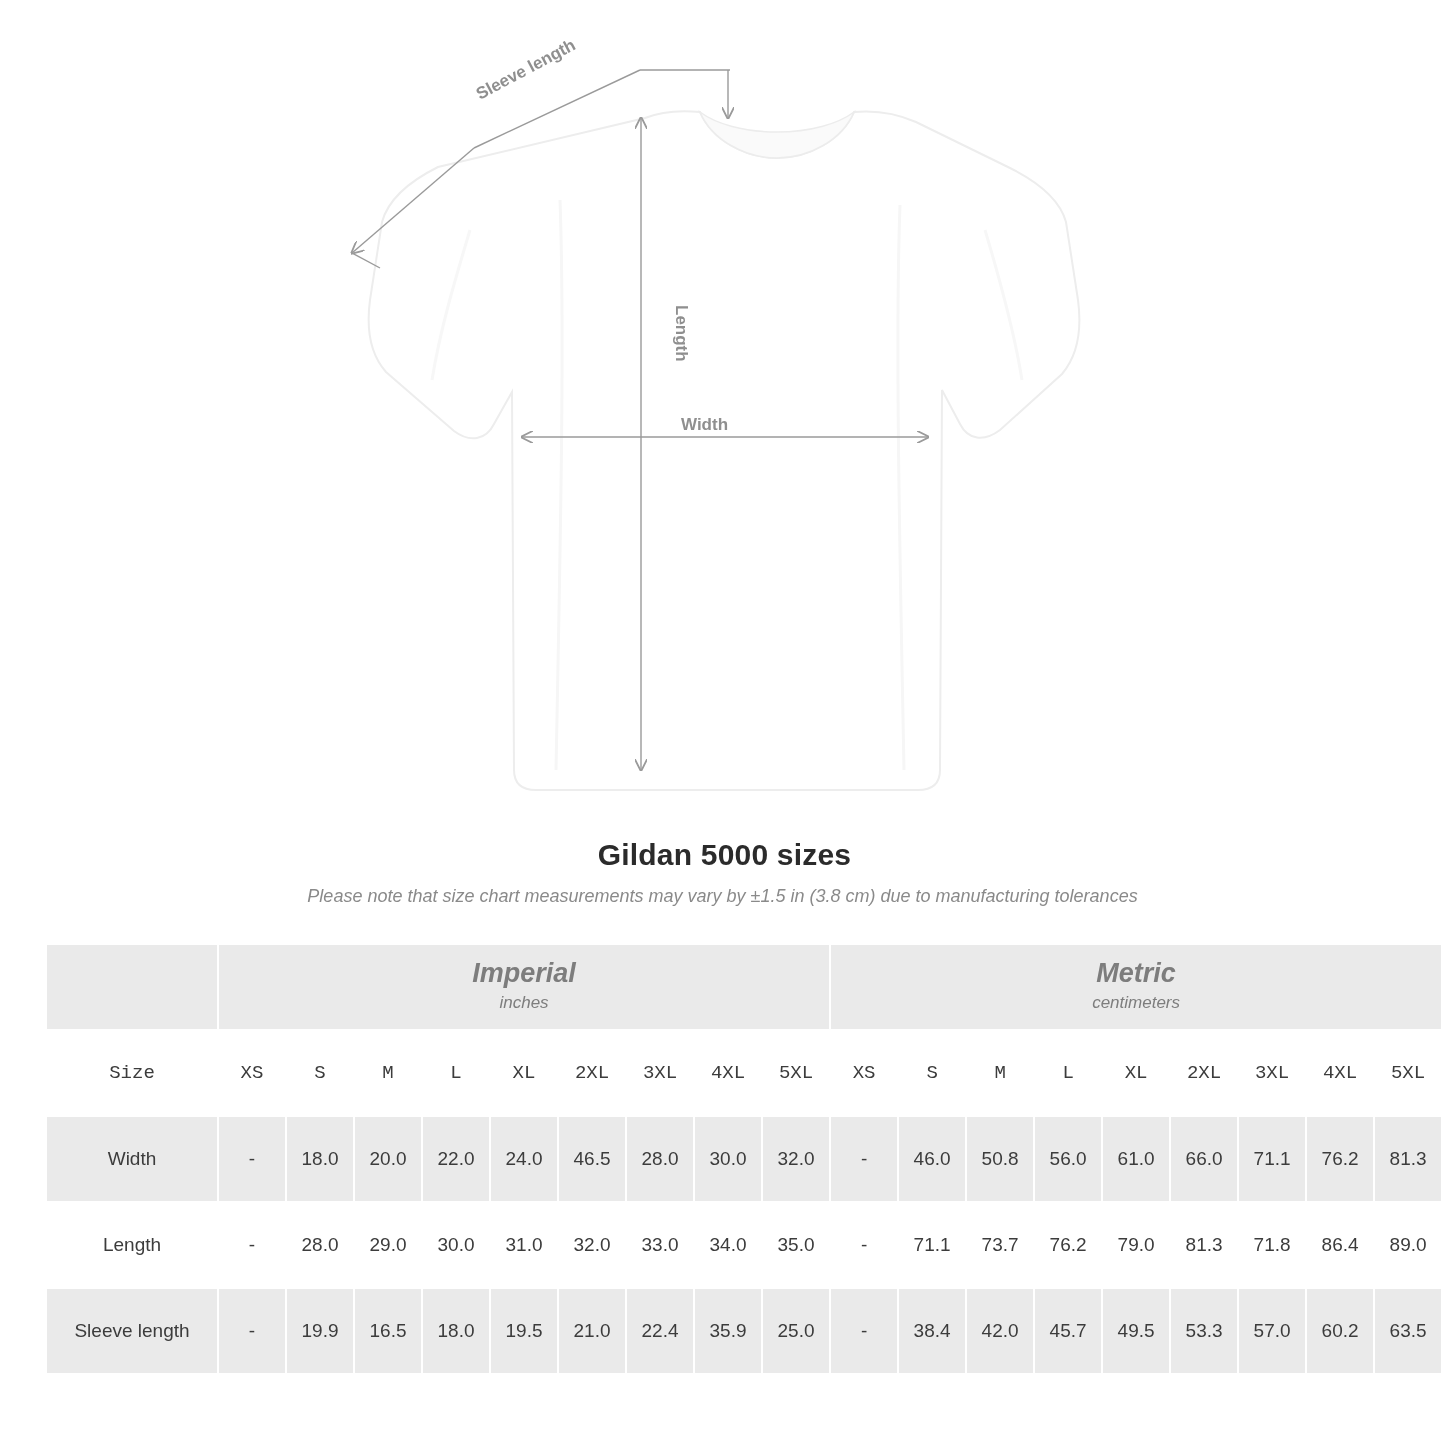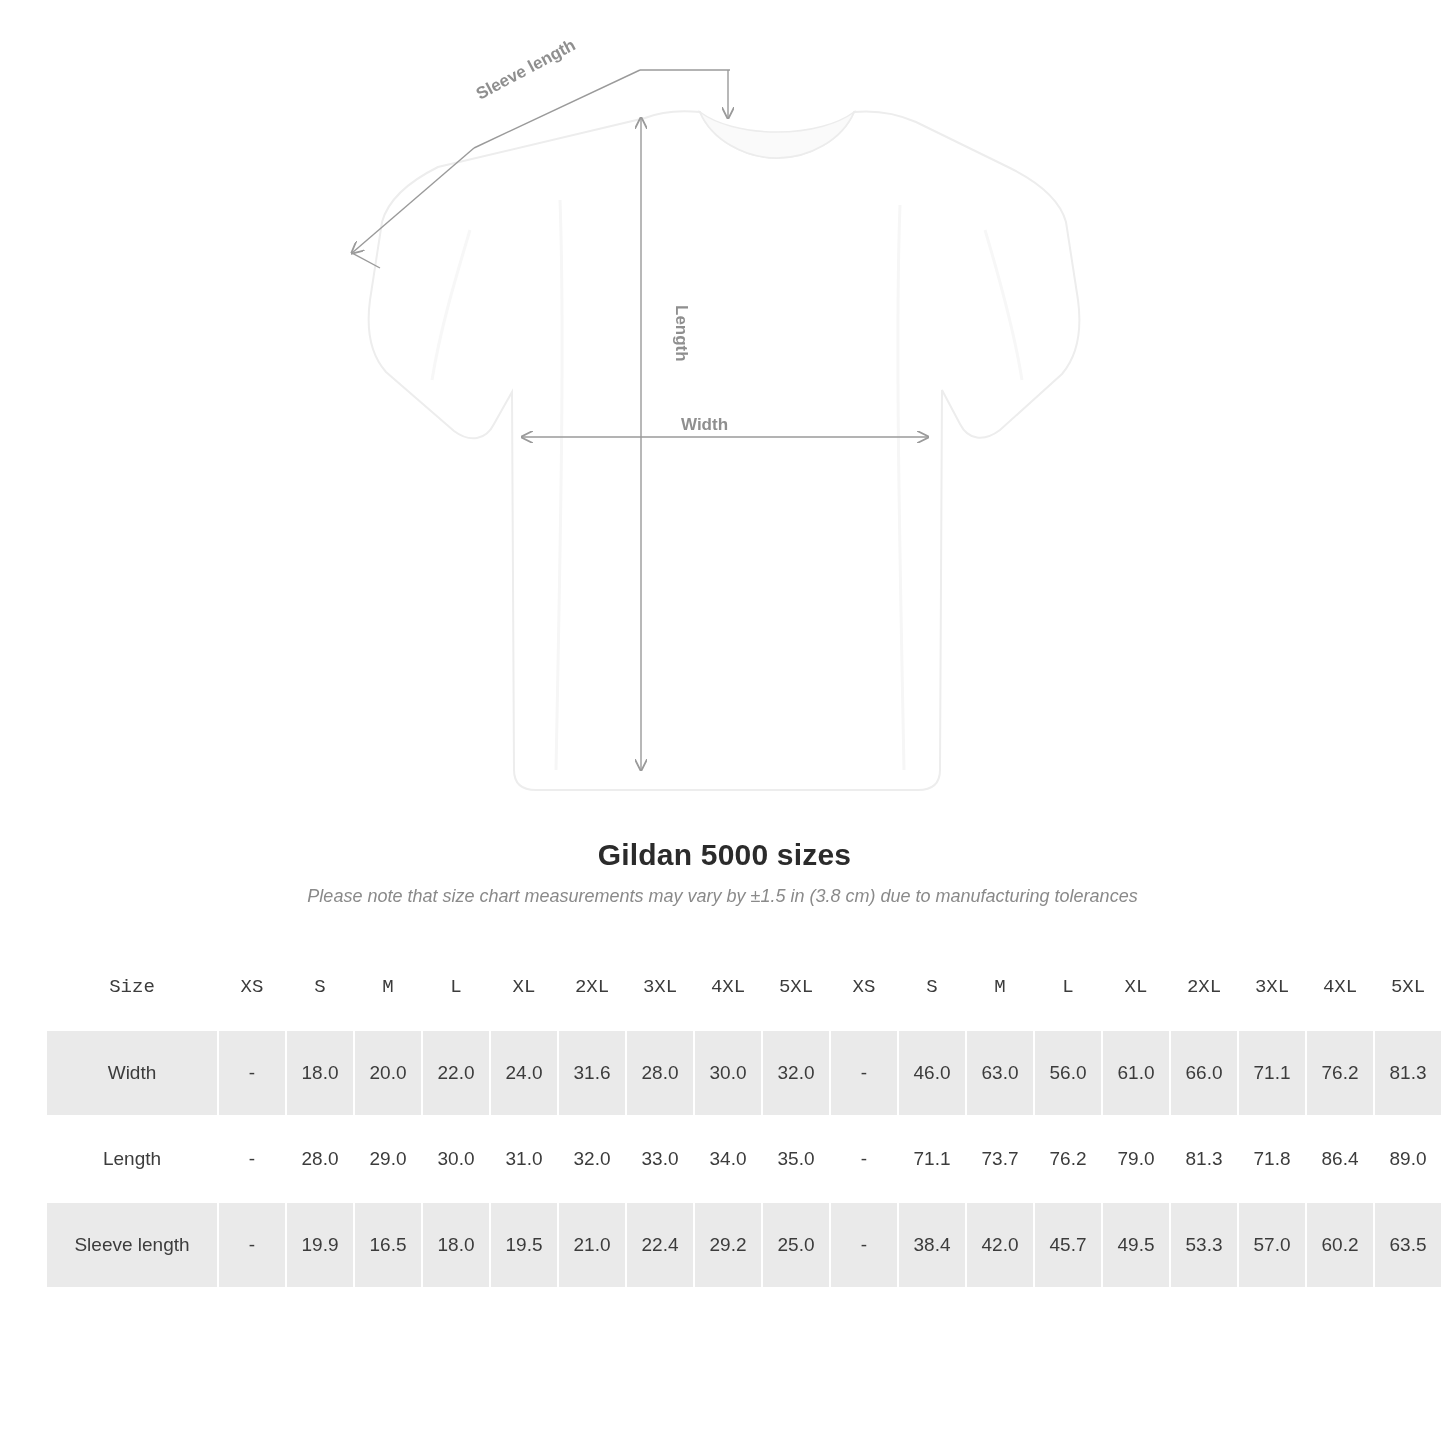--- a/index.html
+++ b/index.html
@@ -205,20 +205,31 @@
           <col class="col-cell">
           <col class="col-cell">
         <col class="col-cell">
           <col class="col-cell">
           <col class="col-cell">
           <col class="col-cell">
           <col class="col-cell">
       </colgroup>
       <thead>
         <tr>
+          <td class="unit-head"></td>
+          <td class="unit-head" colspan="9">
+            <div class="unit-title">Imperial</div>
+            <div class="unit-sub">inches</div>
+          </td>
+          <td class="unit-head" colspan="9">
+            <div class="unit-title">Metric</div>
+            <div class="unit-sub">centimeters</div>
+          </td>
+        </tr>
+        <tr>
           <th class="sizehead">Size</th>
           <th class="sizehead">XS</th>
           <th class="sizehead">S</th>
           <th class="sizehead">M</th>
           <th class="sizehead">L</th>
           <th class="sizehead">XL</th>
           <th class="sizehead">2XL</th>
           <th class="sizehead">3XL</th>
           <th class="sizehead">4XL</th>
           <th class="sizehead">5XL</th>
@@ -234,27 +245,27 @@
         </tr>
       </thead>
       <tbody>
         <tr>
           <td class="rowlabel band">Width</td>
           <td class="band">-</td>
           <td class="band">18.0</td>
           <td class="band">20.0</td>
           <td class="band">22.0</td>
           <td class="band">24.0</td>
-          <td class="band">31.6</td>
+          <td class="band">46.5</td>
           <td class="band">28.0</td>
           <td class="band">30.0</td>
           <td class="band">32.0</td>
           <td class="band">-</td>
           <td class="band">46.0</td>
-          <td class="band">63.0</td>
+          <td class="band">50.8</td>
           <td class="band">56.0</td>
           <td class="band">61.0</td>
           <td class="band">66.0</td>
           <td class="band">71.1</td>
           <td class="band">76.2</td>
           <td class="band">81.3</td>
         </tr>
         <tr>
           <td class="rowlabel">Length</td>
           <td>-</td>
@@ -278,21 +289,21 @@
         </tr>
         <tr>
           <td class="rowlabel band">Sleeve length</td>
           <td class="band">-</td>
           <td class="band">19.9</td>
           <td class="band">16.5</td>
           <td class="band">18.0</td>
           <td class="band">19.5</td>
           <td class="band">21.0</td>
           <td class="band">22.4</td>
-          <td class="band">29.2</td>
+          <td class="band">35.9</td>
           <td class="band">25.0</td>
           <td class="band">-</td>
           <td class="band">38.4</td>
           <td class="band">42.0</td>
           <td class="band">45.7</td>
           <td class="band">49.5</td>
           <td class="band">53.3</td>
           <td class="band">57.0</td>
           <td class="band">60.2</td>
           <td class="band">63.5</td>

